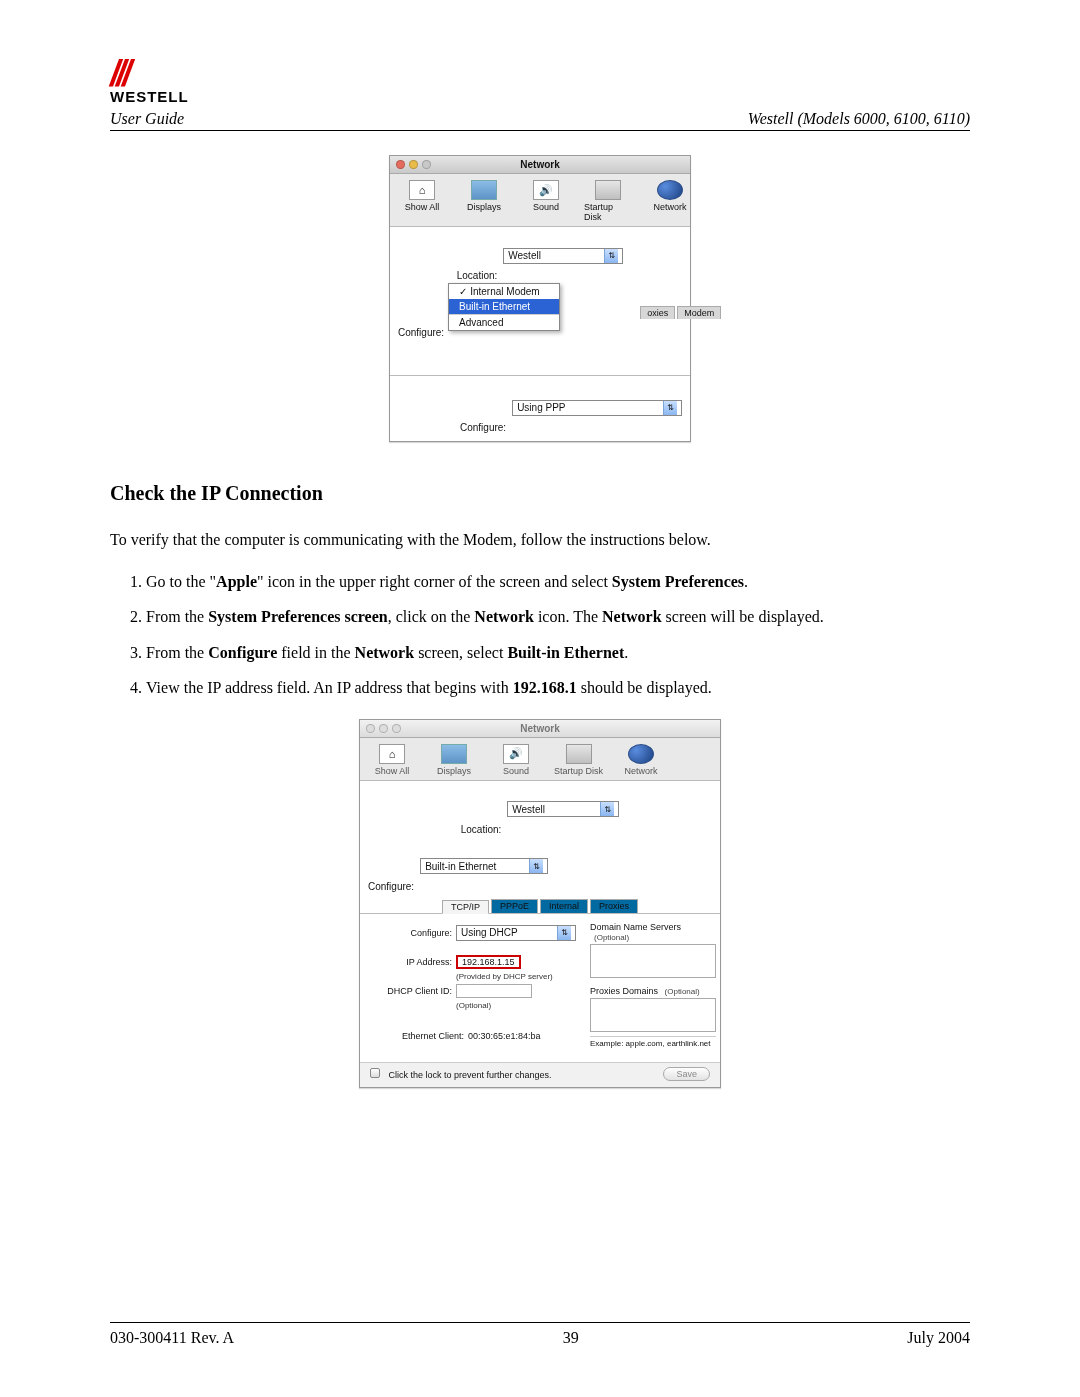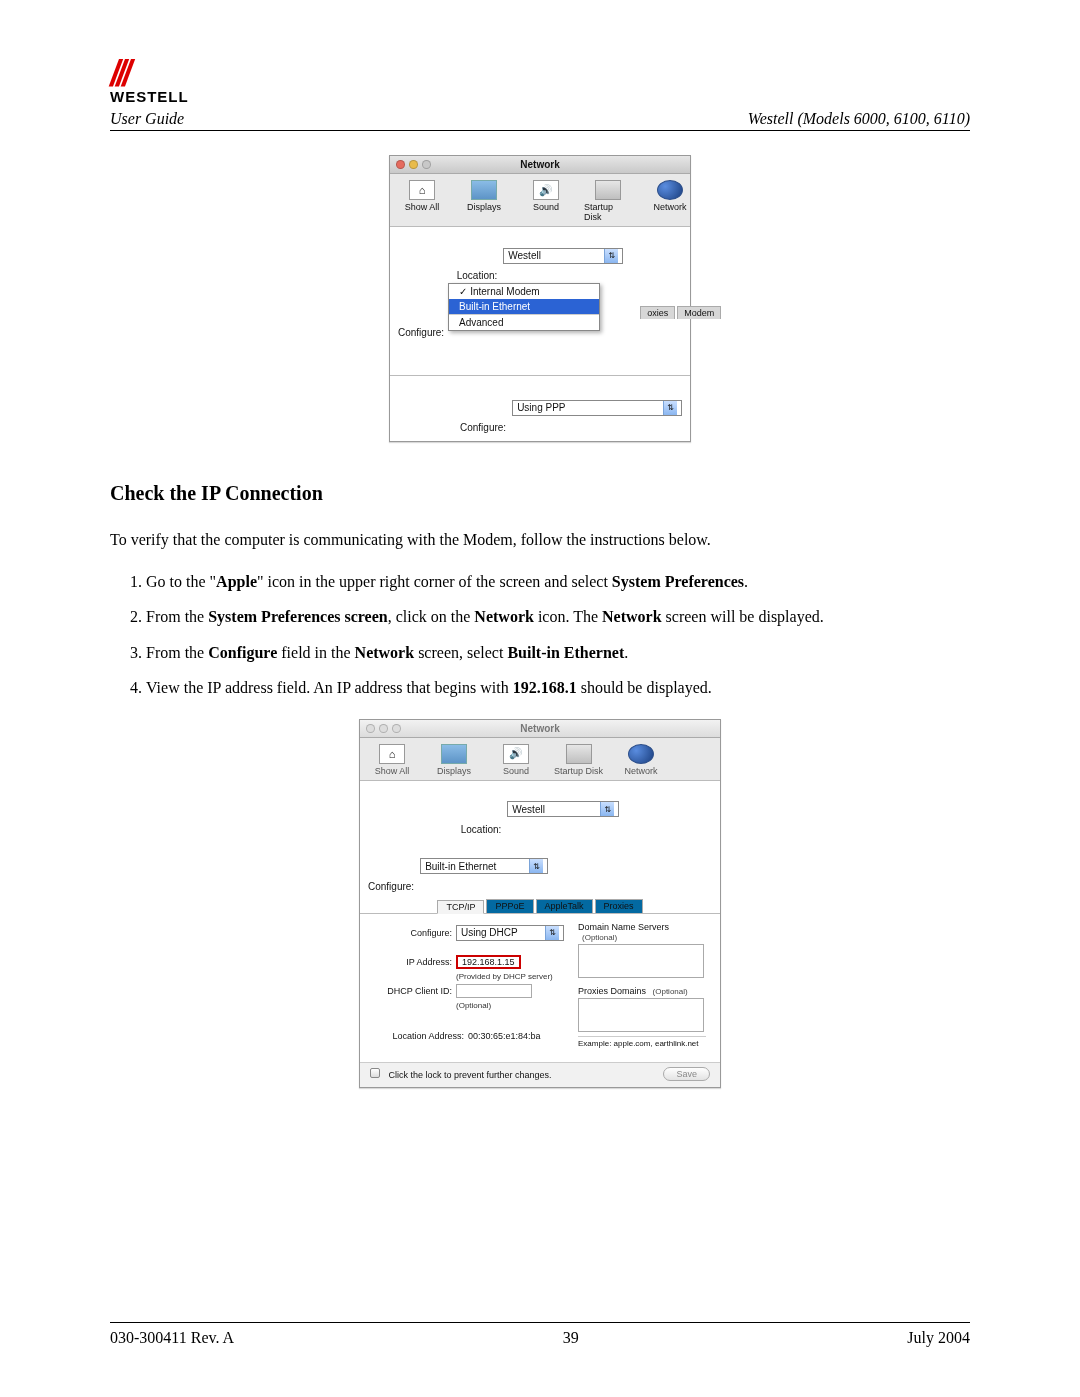--- a/index.html
+++ b/index.html
@@ -130,21 +130,21 @@
     margin-left: auto;
     width: 14px; height: 14px;
     display: flex; align-items: center; justify-content: center;
     background: linear-gradient(#c9dfff,#8ab6f0);
     border-left: 1px solid #7aa3d8;
     font-size: 8px;
   }
   .dropdown {
     position: absolute;
     left: 54px; top: 68px;
-    width: 152px;
+    width: 112px;
     background: #fff;
     border: 1px solid #888;
     box-shadow: 2px 2px 4px rgba(0,0,0,0.3);
     z-index: 5;
     font-size: 10px;
   }
   .dropdown .opt { padding: 2px 10px; }
   .dropdown .opt.sel { background: #2b63d4; color: #fff; }
   .dropdown .check::before { content: "✓ "; }
   .tabs-under {
@@ -387,46 +387,46 @@
     <div class="conf-row" style="padding-left:8px;">
       <span class="lbl">Configure:</span>
       <span class="combo" style="width:128px">
         <span>Built-in Ethernet</span>
         <span class="arrow">⇅</span>
       </span>
     </div>
     <div class="tabs2">
       <div class="tab2 active">TCP/IP</div>
       <div class="tab2">PPPoE</div>
-      <div class="tab2">AppleTalk</div>
+      <div class="tab2">Internal</div>
       <div class="tab2">Proxies</div>
     </div>
     <div class="panel2">
       <div class="panel2-left">
         <div class="fld">
           <span class="flabel">Configure:</span>
-          <span class="combo" style="width:108px">
+          <span class="combo" style="width:120px">
             <span>Using DHCP</span>
             <span class="arrow">⇅</span>
           </span>
         </div>
         <div style="height:8px"></div>
         <div class="fld">
           <span class="flabel">IP Address:</span>
           <span class="ip-box">192.168.1.15</span>
         </div>
         <div class="hint">(Provided by DHCP server)</div>
         <div class="fld">
           <span class="flabel">DHCP Client ID:</span>
           <span class="small-input"></span>
         </div>
         <div class="hint">(Optional)</div>
         <div style="height:18px"></div>
         <div class="fld">
-          <span class="flabel" style="width:90px">Location Address:</span>
+          <span class="flabel" style="width:90px">Ethernet Client:</span>
           <span>00:30:65:e1:84:ba</span>
         </div>
       </div>
       <div class="panel2-right">
         <div class="grouplabel">
           <span>Domain Name Servers</span>
           <span class="opt-label">(Optional)</span>
         </div>
         <div class="small-textarea"></div>
         <div style="height:8px"></div>

